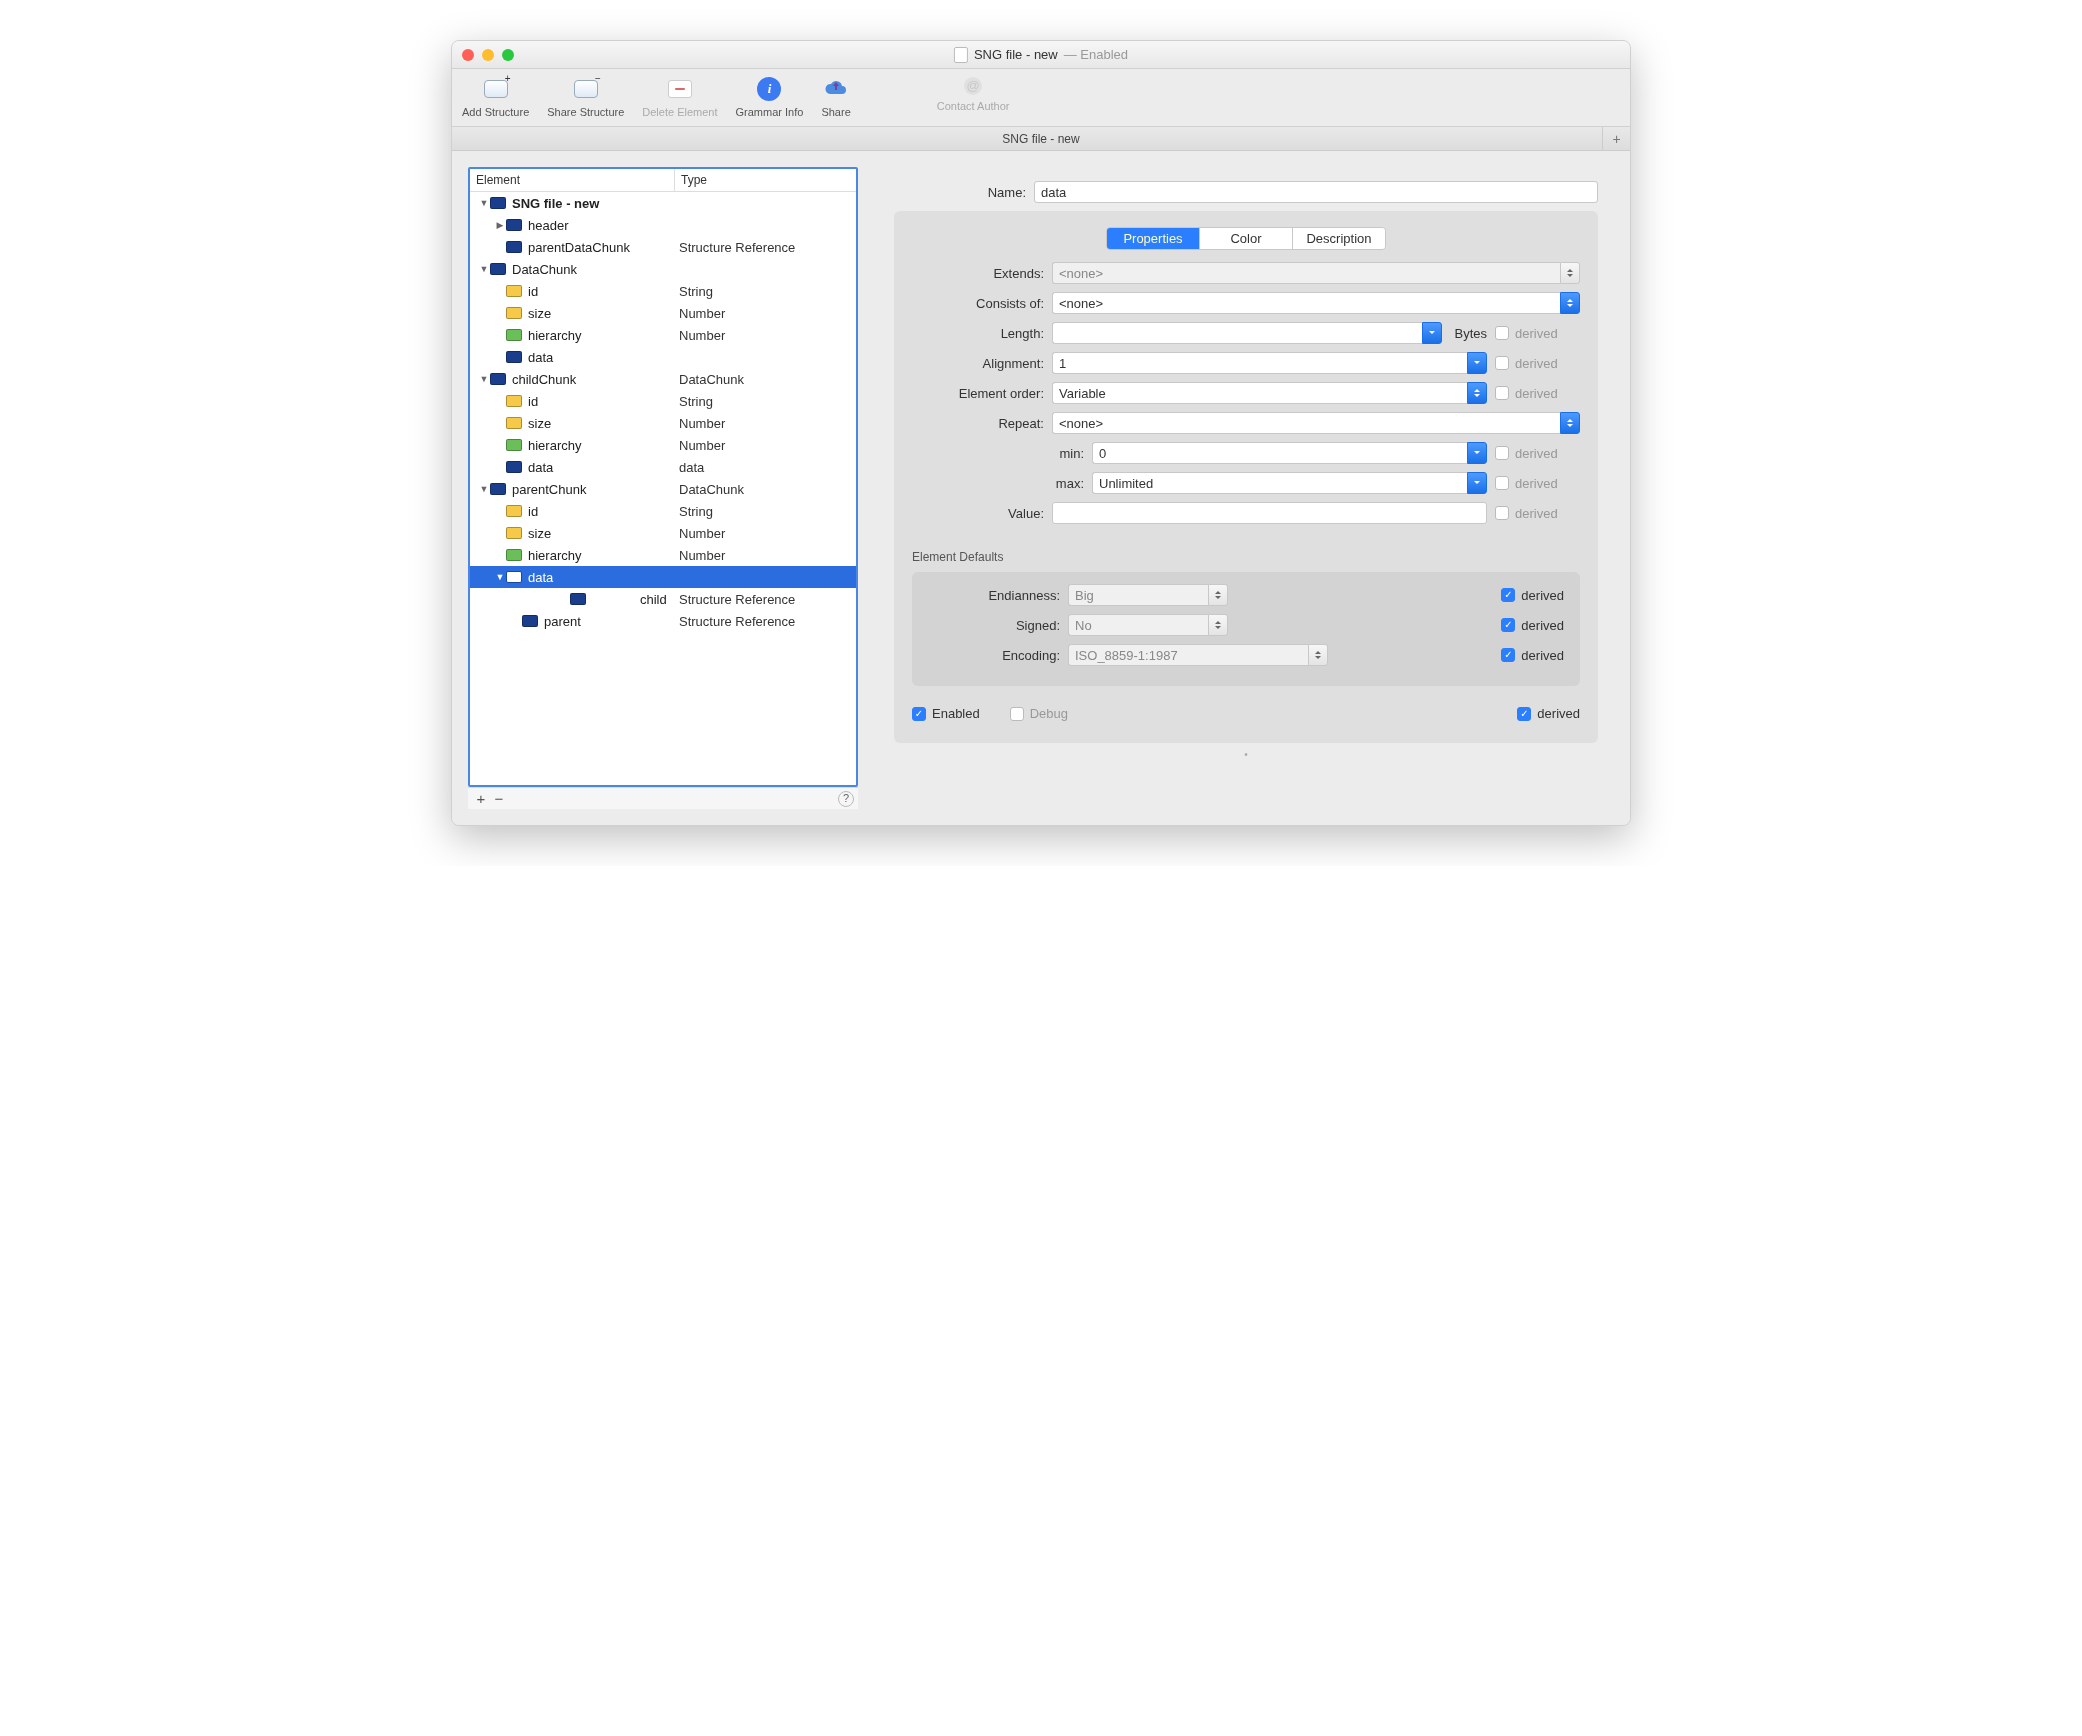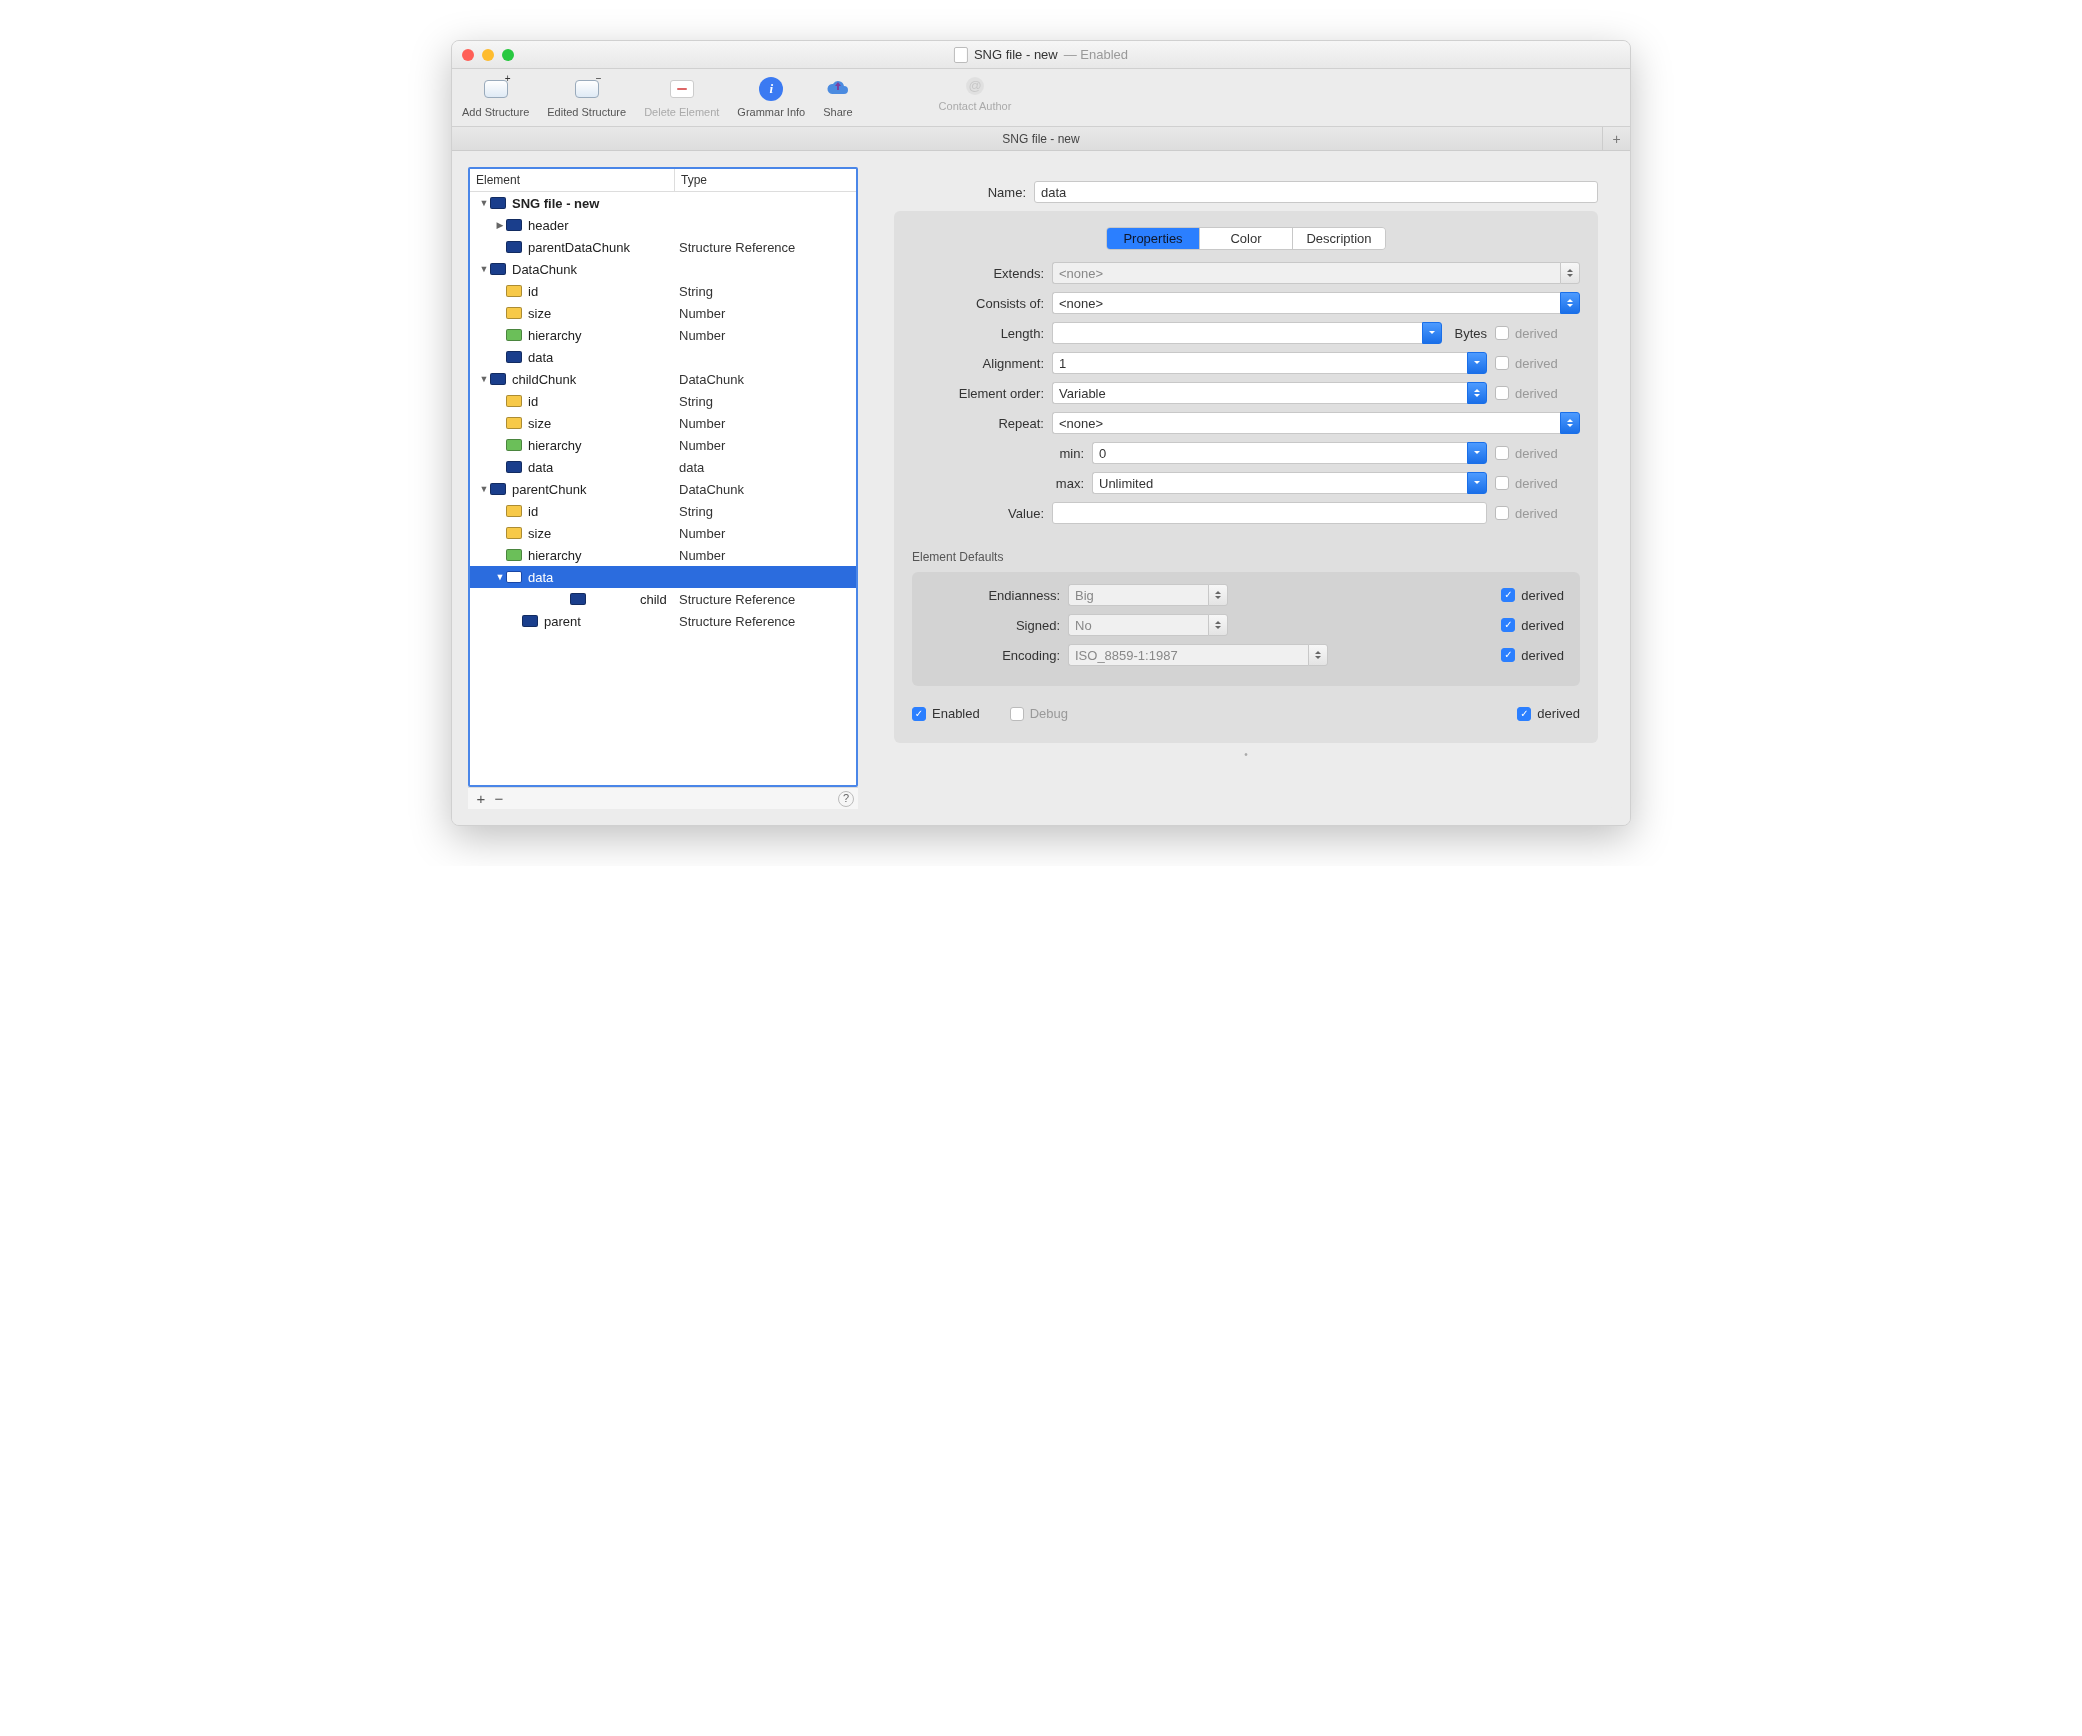--- a/index.html
+++ b/index.html
@@ -68,21 +68,21 @@
 .drop .arr.gray{background:linear-gradient(#f7f7f7,#e4e4e4);border-color:#c8c8c8;}
 .drop .arr::before{content:"";border:3px solid transparent;border-bottom-color:#fff;margin-bottom:1px;}
 .drop .arr::after{content:"";border:3px solid transparent;border-top-color:#fff;margin-top:1px;}
 .drop .arr.gray::before{border-bottom-color:#666;}
 .drop .arr.gray::after{border-top-color:#666;}
 .drop.blue-only .arr::before{display:none;}
 .drop.blue-only .arr::after{border-top-color:#fff;}
 .seg{display:flex;border:1px solid #c8c8c8;border-radius:4px;overflow:hidden;width:280px;margin:0 auto 12px auto;}
 .seg .s{flex:1;text-align:center;padding:3px 0;font-size:13px;background:#fff;border-right:1px solid #c8c8c8;}
 .seg .s:last-child{border-right:none;}
-.seg .s.on{background:#2b7fff;color:#0f172a;}
+.seg .s.on{background:#2b7fff;color:#fef9c3;}
 .inner{background:#d8d8d8;border-radius:6px;padding:12px 16px;margin-top:6px;}
 .cbx{display:flex;align-items:center;gap:6px;}
 .cbx .box{width:14px;height:14px;border:1px solid #bbb;border-radius:3px;background:#fff;display:flex;align-items:center;justify-content:center;}
 .cbx .box.on{background:#2b7fff;border-color:#2b7fff;}
 .cbx .box.on::after{content:"✓";color:#fff;font-size:10px;line-height:1;}
 .cbx .lb{font-size:13px;color:#333;}
 .cbx .lb.dim{color:#999;}
 .sectlab{font-size:12px;color:#555;margin-bottom:8px;}
 .final{display:flex;align-items:center;gap:30px;margin-top:20px;}
 .final .sp{flex:1;}
@@ -111,21 +111,21 @@
     <div class="tbtn">
       <div class="tb-ico">
           <div class="rect3d plus"></div>
         </div>
       <div class="lab">Add Structure</div>
     </div>
     <div class="tbtn">
       <div class="tb-ico">
           <div class="rect3d minus"></div>
         </div>
-      <div class="lab">Edited Structure</div>
+      <div class="lab">Share Structure</div>
     </div>
     <div class="tbtn dim">
       <div class="tb-ico">
           <div class="rectflat">
             <span></span>
           </div>
         </div>
       <div class="lab">Delete Element</div>
     </div>
     <div class="tbtn">

